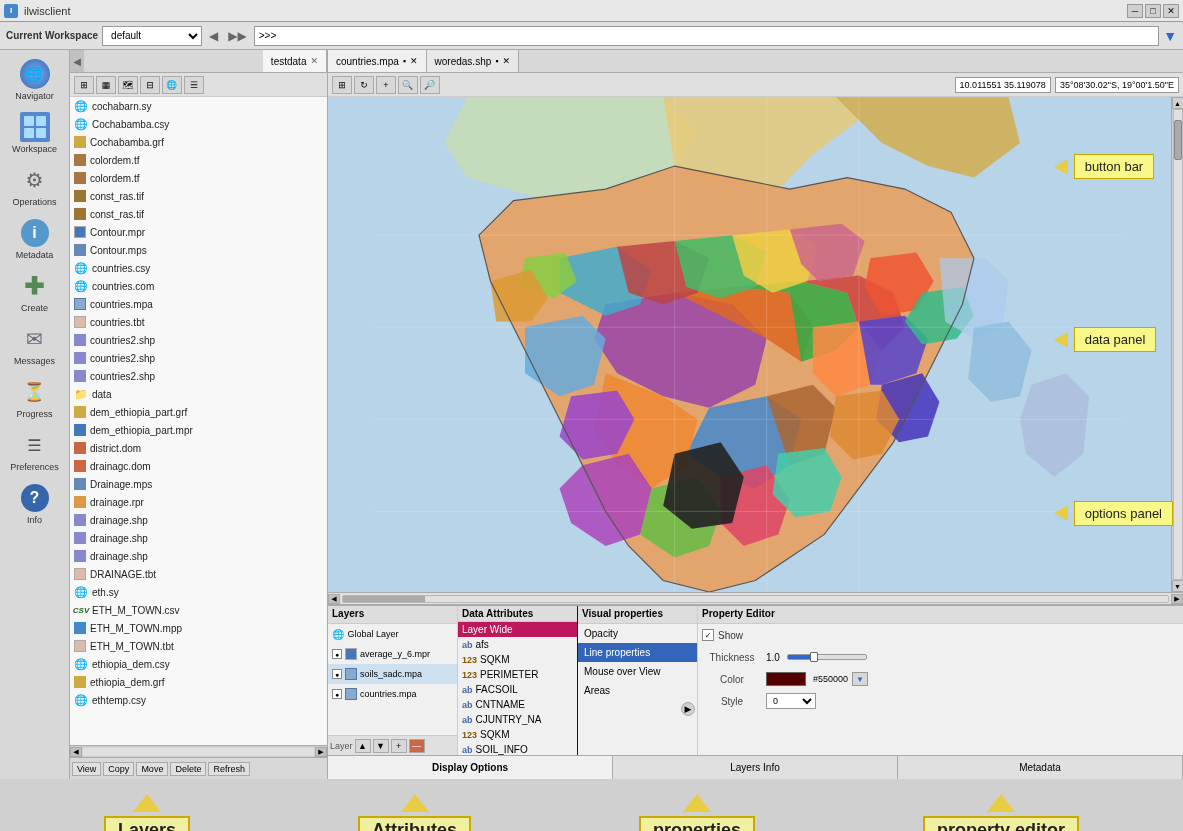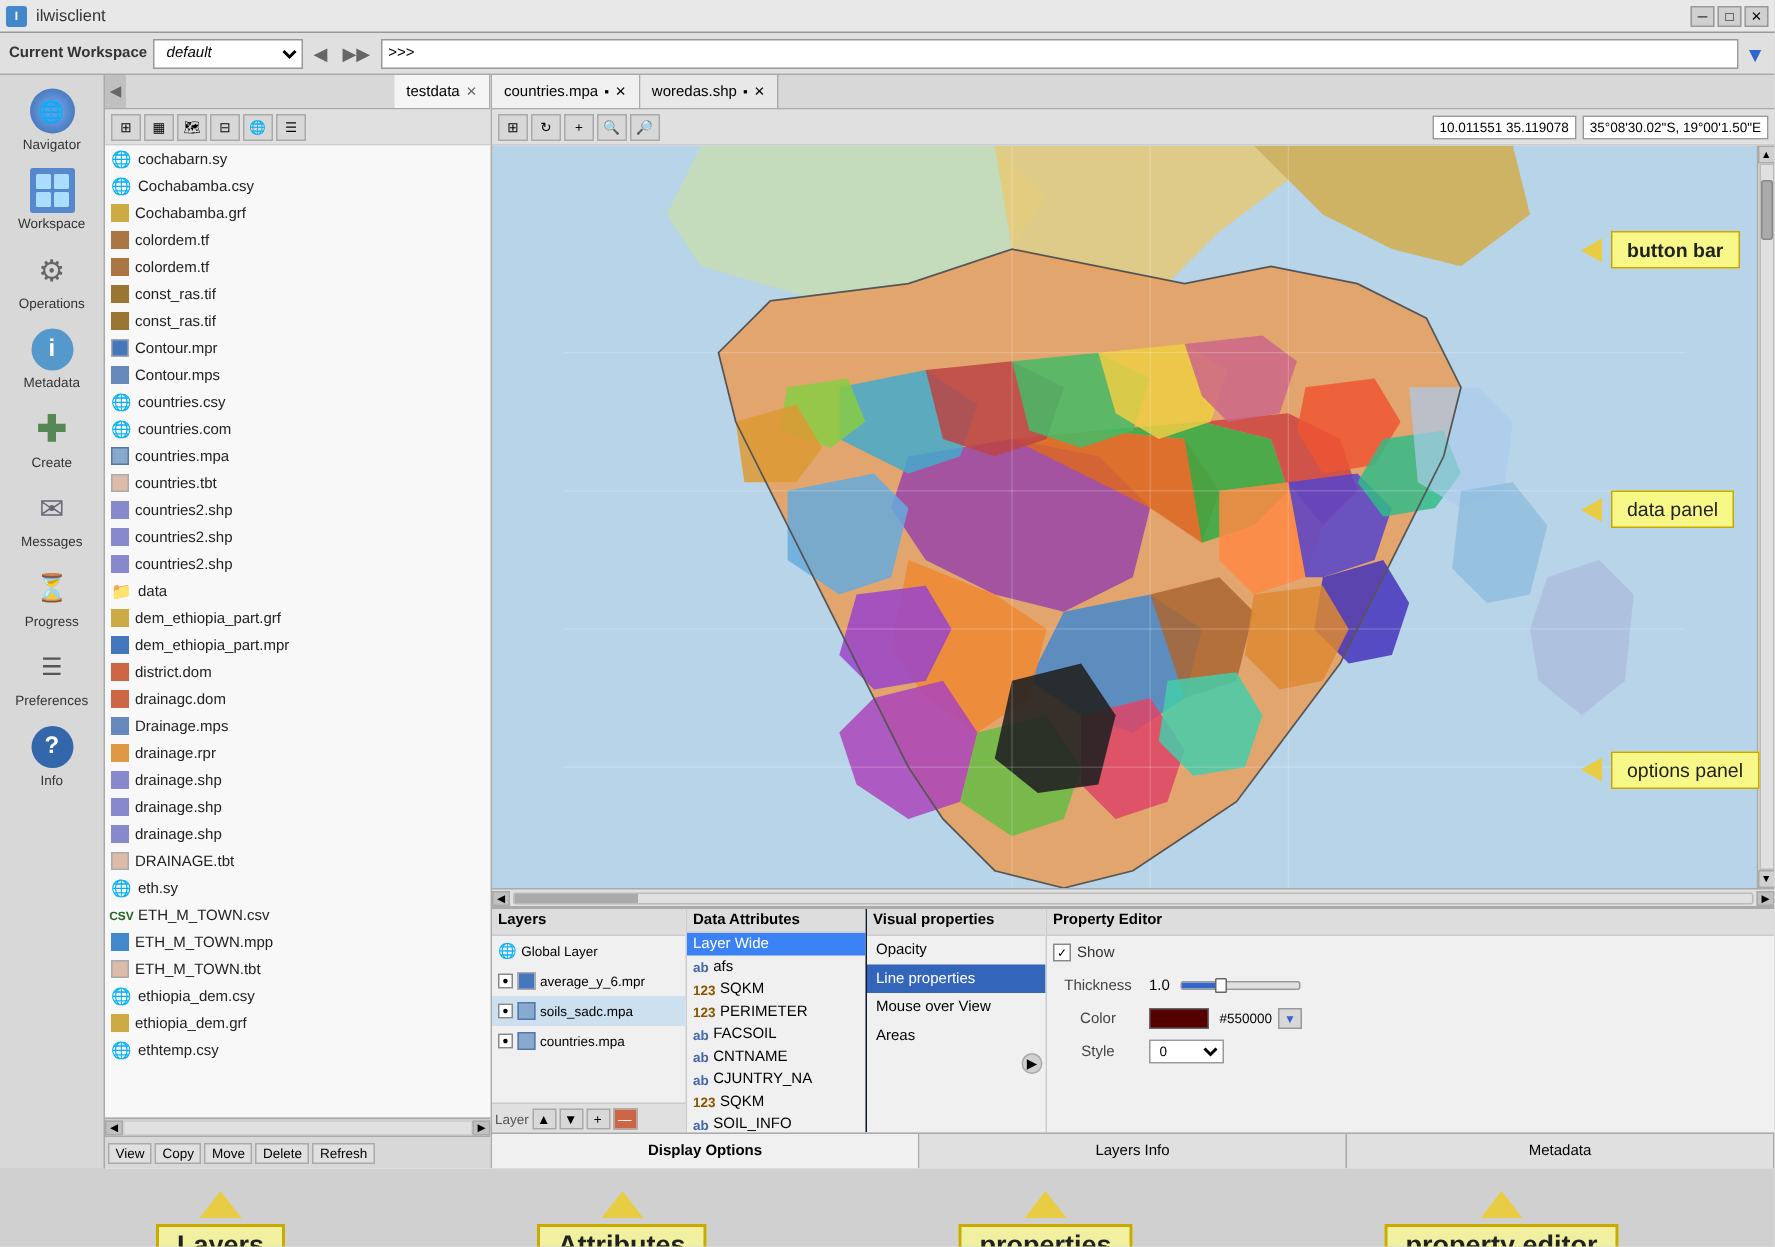--- a/index.html
+++ b/index.html
@@ -81,21 +81,20 @@
       gap: 4px;
     }
     .workspace-label { font-size: 10px; color: #333; font-weight: bold; }
     .workspace-select {
       height: 20px;
       background: white;
       border: 1px solid #999;
       font-size: 10px;
       padding: 0 4px;
       width: 100px;
-      font-style: italic;
     }
     .nav-arrow { font-size: 12px; color: #666; cursor: pointer; padding: 0 3px; }
     .address-bar { flex: 1; height: 20px; background: white; border: 1px solid #999; padding: 0 4px; font-size: 10px; }
     .dropdown-arrow { color: #3366cc; font-size: 14px; cursor: pointer; }
 
     
     .content-area { flex: 1; display: flex; background: #e8e8e8; overflow: hidden; }
 
     
     .file-tree-panel {
@@ -322,21 +321,21 @@
     }
     .data-item {
       display: flex;
       align-items: center;
       padding: 2px 4px;
       font-size: 10px;
       gap: 3px;
       cursor: pointer;
       height: 19px;
     }
-    .data-item.selected { background: #3b82f6; color: white; }
+    .data-item.selected { background: #be185d; color: white; }
 
     
     .visual-props-col {
       width: 120px;
       border-right: 1px solid #ccc;
       display: flex;
       flex-direction: column;
       overflow: hidden;
     }
     .visual-item {
@@ -665,21 +664,21 @@
           </div>
           <div class="file-item">
             <div class="file-icon" style="background:#ddbbaa;width:12px;height:12px;border:1px solid #aaa;"></div>
             <span>DRAINAGE.tbt</span>
           </div>
           <div class="file-item">
             <div class="file-icon fi-globe">🌐</div>
             <span>eth.sy</span>
           </div>
           <div class="file-item">
-            <div class="file-icon" style="color:#226622;font-size:8px;font-weight:bold;">CSV</div>
+            <div class="file-icon" style="color:#226622;font-size:8px;font-weight:bold;font-style:italic;">CSV</div>
             <span>ETH_M_TOWN.csv</span>
           </div>
           <div class="file-item">
             <div class="file-icon" style="background:#4488cc;width:12px;height:12px;"></div>
             <span>ETH_M_TOWN.mpp</span>
           </div>
           <div class="file-item">
             <div class="file-icon" style="background:#ddbbaa;width:12px;height:12px;border:1px solid #aaa;"></div>
             <span>ETH_M_TOWN.tbt</span>
           </div>
@@ -962,21 +961,21 @@
     <div class="annotation-arrow"></div>
     <div class="annotation-label">properties</div>
   </div>
   <div class="annotation-item">
     <div class="annotation-arrow"></div>
     <div class="annotation-label">property editor</div>
   </div>
 </div>
 
 <div style="position:absolute;right:10px;top:80px;display:flex;flex-direction:column;justify-content:space-around;height:520px;pointer-events:none;">
-  <div style="display:flex;align-items:center;gap:6px;font-weight:bold;">
+  <div style="display:flex;align-items:center;gap:6px;">
     <div style="width:0;height:0;border-top:8px solid transparent;border-bottom:8px solid transparent;border-right:14px solid #e8cc44;"></div>
     <div style="background:#f8f888;border:1px solid #c8a800;padding:4px 10px;font-size:13px;color:#222;">button bar</div>
   </div>
   <div style="display:flex;align-items:center;gap:6px;">
     <div style="width:0;height:0;border-top:8px solid transparent;border-bottom:8px solid transparent;border-right:14px solid #e8cc44;"></div>
     <div style="background:#f8f888;border:1px solid #c8a800;padding:4px 10px;font-size:13px;color:#222;">data panel</div>
   </div>
   <div style="display:flex;align-items:center;gap:6px;">
     <div style="width:0;height:0;border-top:8px solid transparent;border-bottom:8px solid transparent;border-right:14px solid #e8cc44;"></div>
     <div style="background:#f8f888;border:1px solid #c8a800;padding:4px 10px;font-size:13px;color:#222;">options panel</div>

